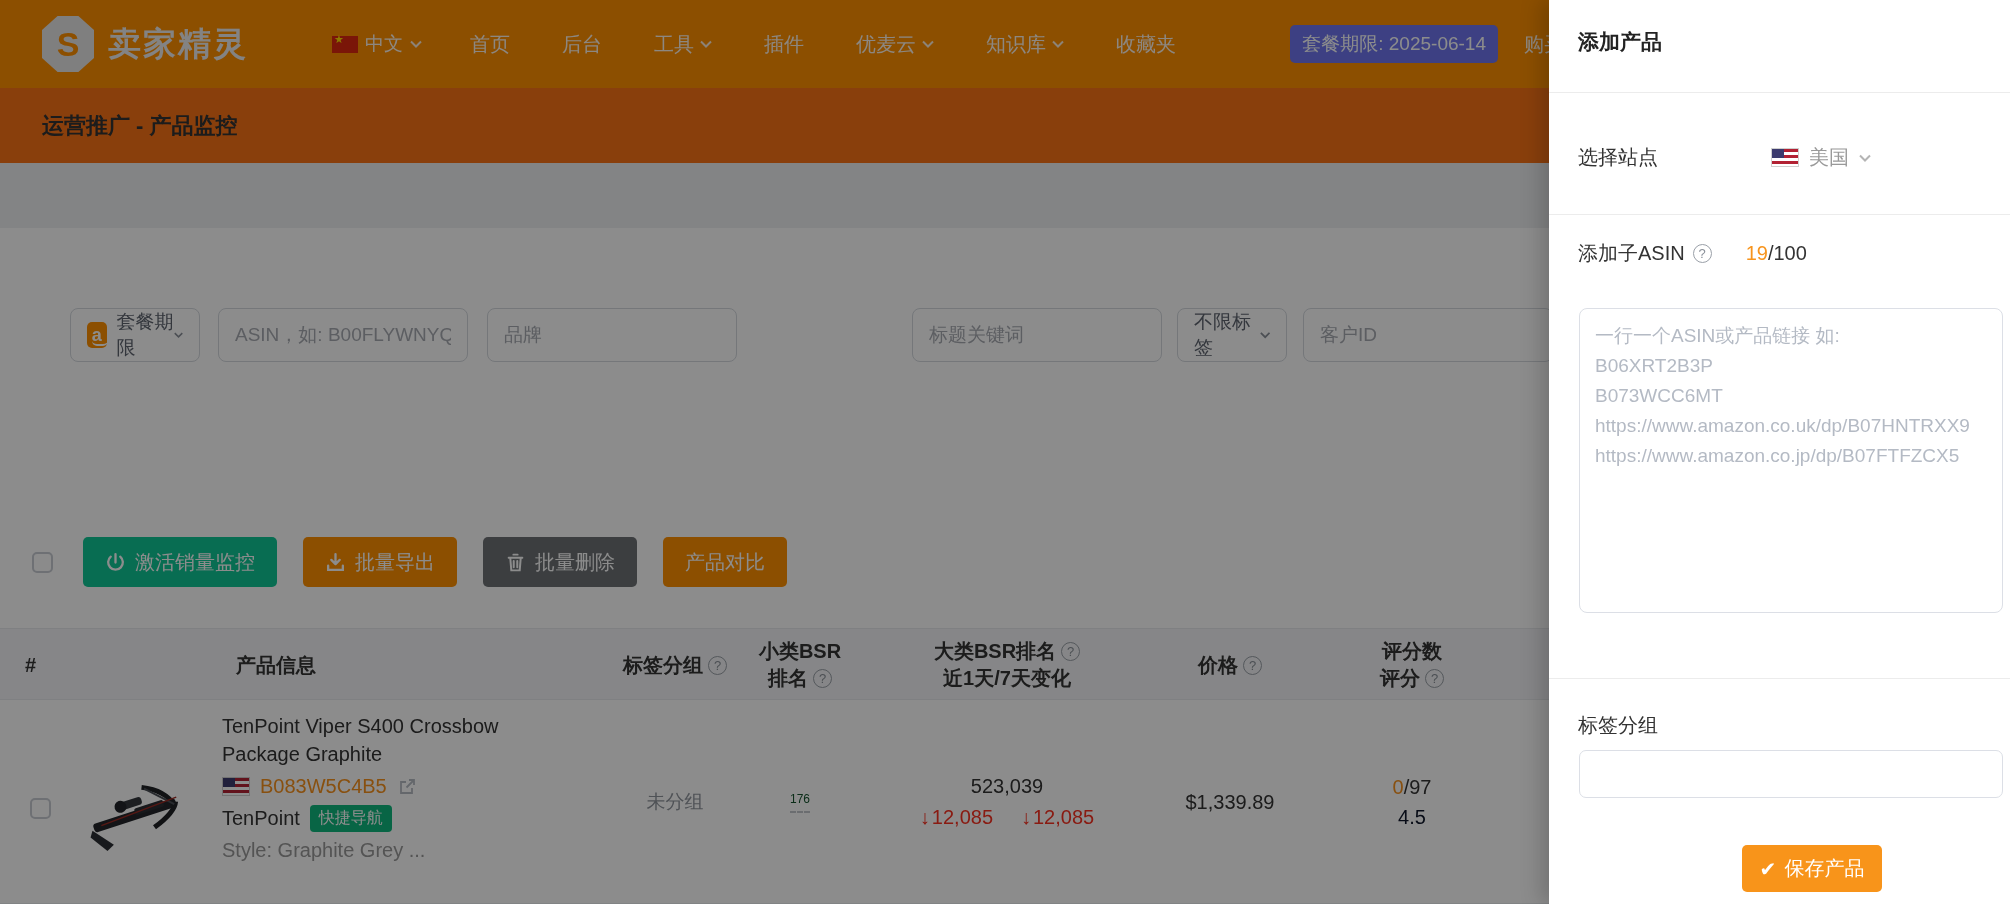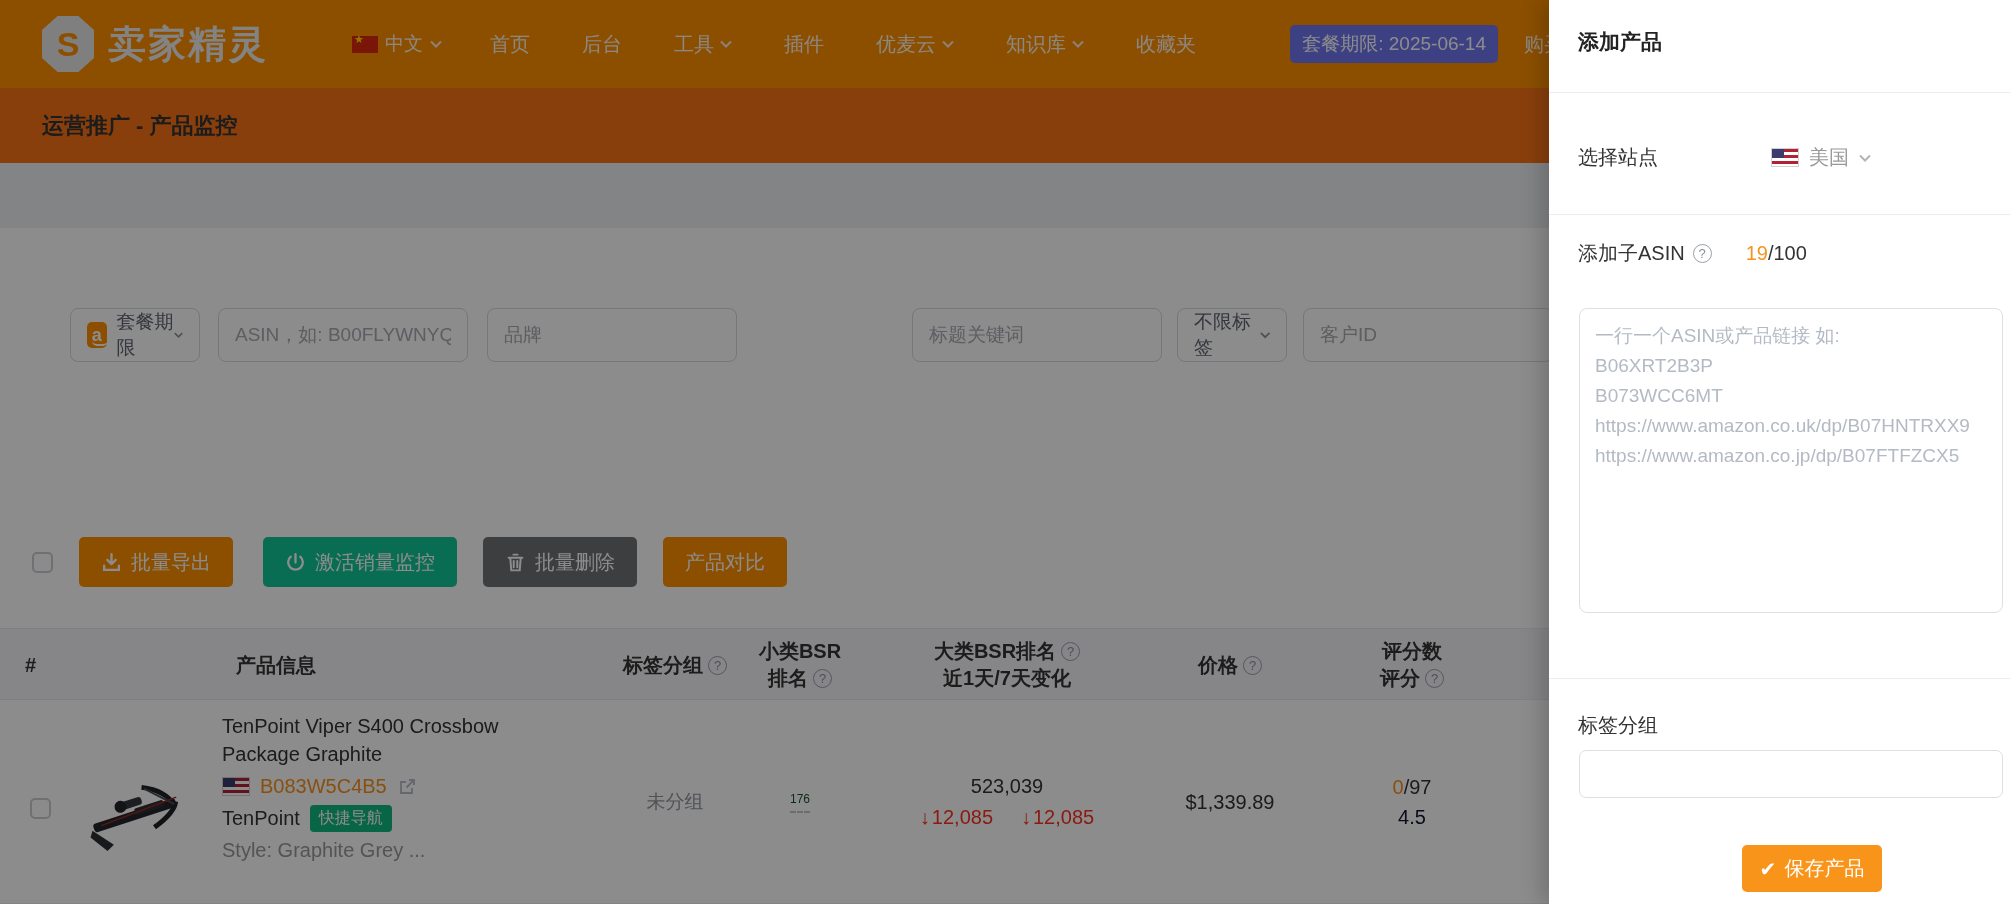--- a/index.html
+++ b/index.html
@@ -7,21 +7,21 @@
   body { font-family:"Liberation Sans","DejaVu Sans",sans-serif; background:#eef0f3; position:relative; }
 
   
   .navbar { position:absolute; left:0; top:0; width:2010px; height:88px; background:#ff9000;
             display:flex; align-items:center; z-index:10; }
   .logo-wrap { display:flex; align-items:center; margin-left:42px; }
   .logo-hex { width:52px; height:56px; background:#e8e8e8;
               clip-path:polygon(30% 0,70% 0,100% 25%,100% 75%,70% 100%,30% 100%,0 75%,0 25%);
               display:flex; align-items:center; justify-content:center; }
   .logo-hex span { font-size:34px; font-weight:bold; color:#ff9000; }
-  .brand-text { color:#efefef; font-size:38px; font-weight:bold; margin-left:14px; letter-spacing:2px; }
+  .brand-text { color:#efefef; font-size:33px; font-weight:bold; margin-left:14px; letter-spacing:2px; }
   .nav-lang { display:flex; align-items:center; gap:7px; margin-left:84px; color:rgba(255,255,255,.92); font-size:19px; }
   .flag-cn { width:26px; height:17px; background:#de2910; position:relative; display:inline-block; }
   .flag-cn::before { content:"★"; position:absolute; left:2px; top:-3px; color:#ffde00; font-size:11px; }
   .nav-menu { display:flex; align-items:center; margin-left:48px; }
   .nav-item { color:rgba(255,255,255,.92); font-size:20px; margin-right:52px; display:flex; align-items:center; gap:6px; white-space:nowrap; }
   .caret { width:12px; height:8px; }
   .caret polyline { fill:none; stroke:rgba(255,255,255,.85); stroke-width:2; }
   .nav-right { position:absolute; right:458px; top:0; height:88px; display:flex; align-items:center; gap:26px; }
   .plan-badge { background:#6f76ee; color:#fff; font-size:19px; padding:6px 12px; border-radius:5px; white-space:nowrap; }
   .nav-buy { color:rgba(255,255,255,.92); font-size:20px; white-space:nowrap; width:28px; overflow:hidden; }
@@ -199,33 +199,33 @@
           <polyline points="1,1.5 6,6.5 11,1.5"></polyline>
         </svg>
     </div>
     <div class="fbox" style="left:1303px; width:250px;">
       <span class="ph">客户ID</span>
     </div>
   </div>
 
   <div class="actions">
     <div class="chk"></div>
+    <button class="btn btn-green">
+      <svg viewBox="0 0 20 20">
+          <path d="M10 2v8" stroke="#fff" stroke-width="2.2" fill="none" stroke-linecap="round"></path>
+          <path d="M5.5 4.5a7 7 0 1 0 9 0" stroke="#fff" stroke-width="2.2" fill="none" stroke-linecap="round"></path>
+        </svg>
+      <span>激活销量监控</span>
+    </button>
     <button class="btn btn-orange">
       <svg viewBox="0 0 20 20">
           <path d="M10 2v9M6 7.5l4 4 4-4" stroke="#fff" stroke-width="2.2" fill="none" stroke-linecap="round" stroke-linejoin="round"></path>
           <path d="M3 13v4h14v-4" stroke="#fff" stroke-width="2.2" fill="none" stroke-linecap="round"></path>
         </svg>
       <span>批量导出</span>
-    </button>
-    <button class="btn btn-green">
-      <svg viewBox="0 0 20 20">
-          <path d="M10 2v8" stroke="#fff" stroke-width="2.2" fill="none" stroke-linecap="round"></path>
-          <path d="M5.5 4.5a7 7 0 1 0 9 0" stroke="#fff" stroke-width="2.2" fill="none" stroke-linecap="round"></path>
-        </svg>
-      <span>激活销量监控</span>
     </button>
     <button class="btn btn-gray">
       <svg viewBox="0 0 20 20">
           <path d="M3.5 5.5h13M8 2.5h4M5 5.5l1 12h8l1-12M8.3 8.5v6M11.7 8.5v6" stroke="#fff" stroke-width="1.9" fill="none" stroke-linecap="round"></path>
         </svg>
       <span>批量删除</span>
     </button>
     <button class="btn btn-orange">
       <span>产品对比</span>
     </button>

